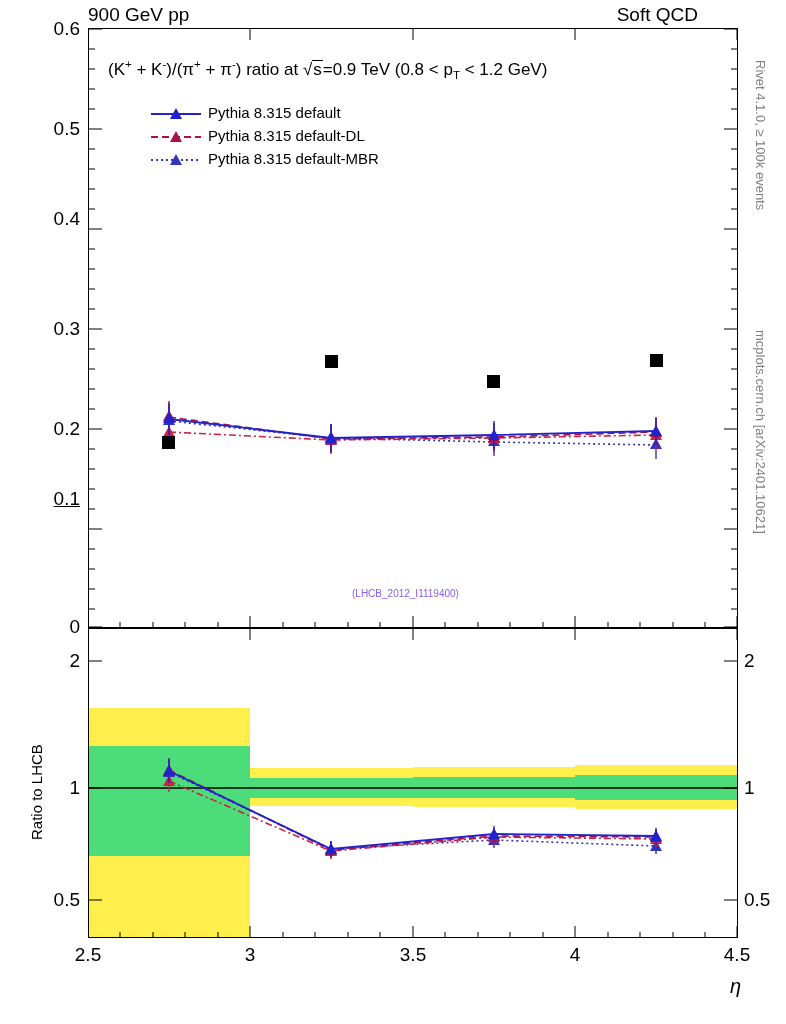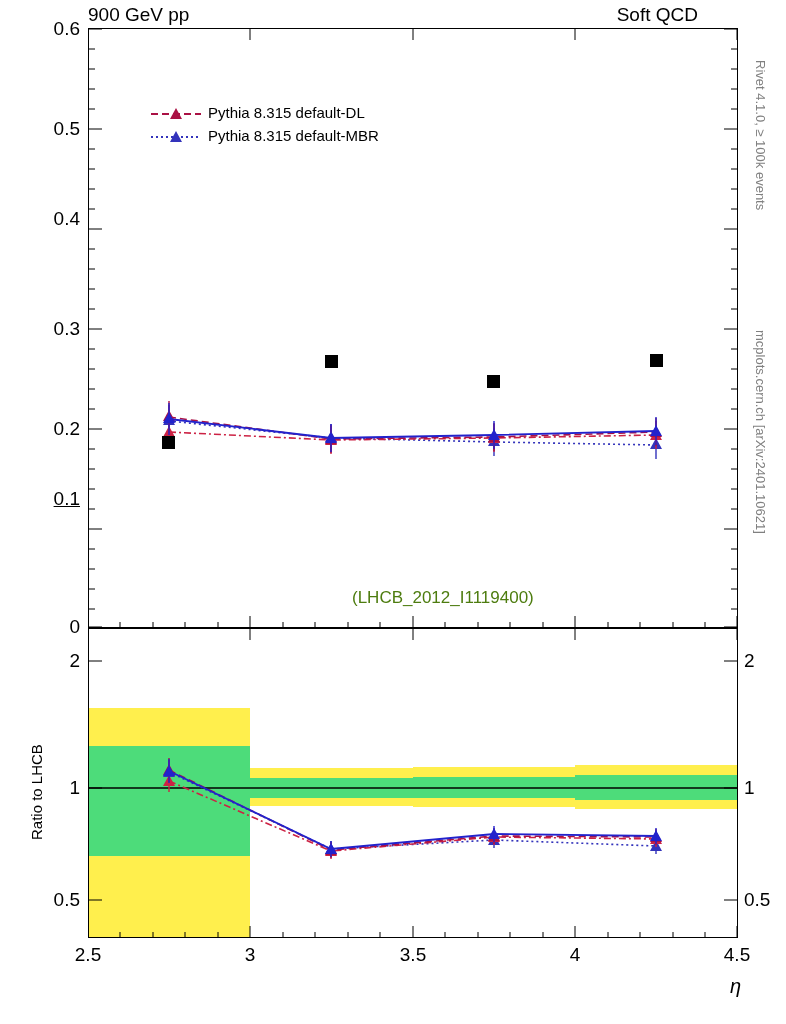--- a/index.html
+++ b/index.html
@@ -88,22 +88,22 @@
     left: 28px; top: 840px;
   }
 
   
   #plot-title {
     left: 108px; top: 58px;
     font-size: 17px;
   }
   #watermark {
     left: 352px; top: 588px;
-    font-size: 17px;
-    color: #4d7c0f;
+    font-size: 10px;
+    color: #8b5cf6;
   }
 
   
   #legend {
     left: 150px; top: 103px;
     width: 330px;
   }
   .leg-row {
     position: relative;
     height: 23px;
@@ -303,26 +303,37 @@
   </svg>
 
   <div class="abs ylab nosel" style="top:18px;">0.6</div>
   <div class="abs ylab nosel" style="top:118px;">0.5</div>
   <div class="abs ylab nosel" style="top:208px;">0.4</div>
   <div class="abs ylab nosel" style="top:318px;">0.3</div>
   <div class="abs ylab nosel" style="top:418px;">0.2</div>
   <div class="abs ylab nosel" style="top:488px;text-decoration:underline;">0.1</div>
   <div class="abs ylab nosel" style="top:616px;">0</div>
 
+  <div class="abs nosel" id="plot-title">
+    (K<sup>+</sup> + K<sup>-</sup>)/(π<sup>+</sup> + π<sup>-</sup>) ratio at
+    √<span class="sqrt-bar">s</span>=0.9 TeV (0.8 &lt; p<sub>T</sub> &lt; 1.2 GeV)
+  </div>
 
   <div class="abs nosel" id="watermark">(LHCB_2012_I1119400)</div>
 
   <div class="abs" id="legend">
 
 
+    <div class="leg-row">
+      <svg class="leg-mark" viewBox="0 0 52 22">
+        <line x1="1" y1="11" x2="51" y2="11" stroke="#2222cc" stroke-width="1.8"></line>
+        <polygon points="26,5 32,16 20,16" fill="#2222cc"></polygon>
+      </svg>
+      <span class="leg-label nosel">Pythia 8.315 default</span>
+    </div>
 
 
     <div class="leg-row">
       <svg class="leg-mark" viewBox="0 0 52 22">
         <line x1="1" y1="11" x2="51" y2="11" stroke="#aa1144" stroke-width="1.8" stroke-dasharray="7,4"></line>
         <polygon points="26,5 32,16 20,16" fill="#aa1144"></polygon>
       </svg>
       <span class="leg-label nosel">Pythia 8.315 default-DL</span>
     </div>
 

